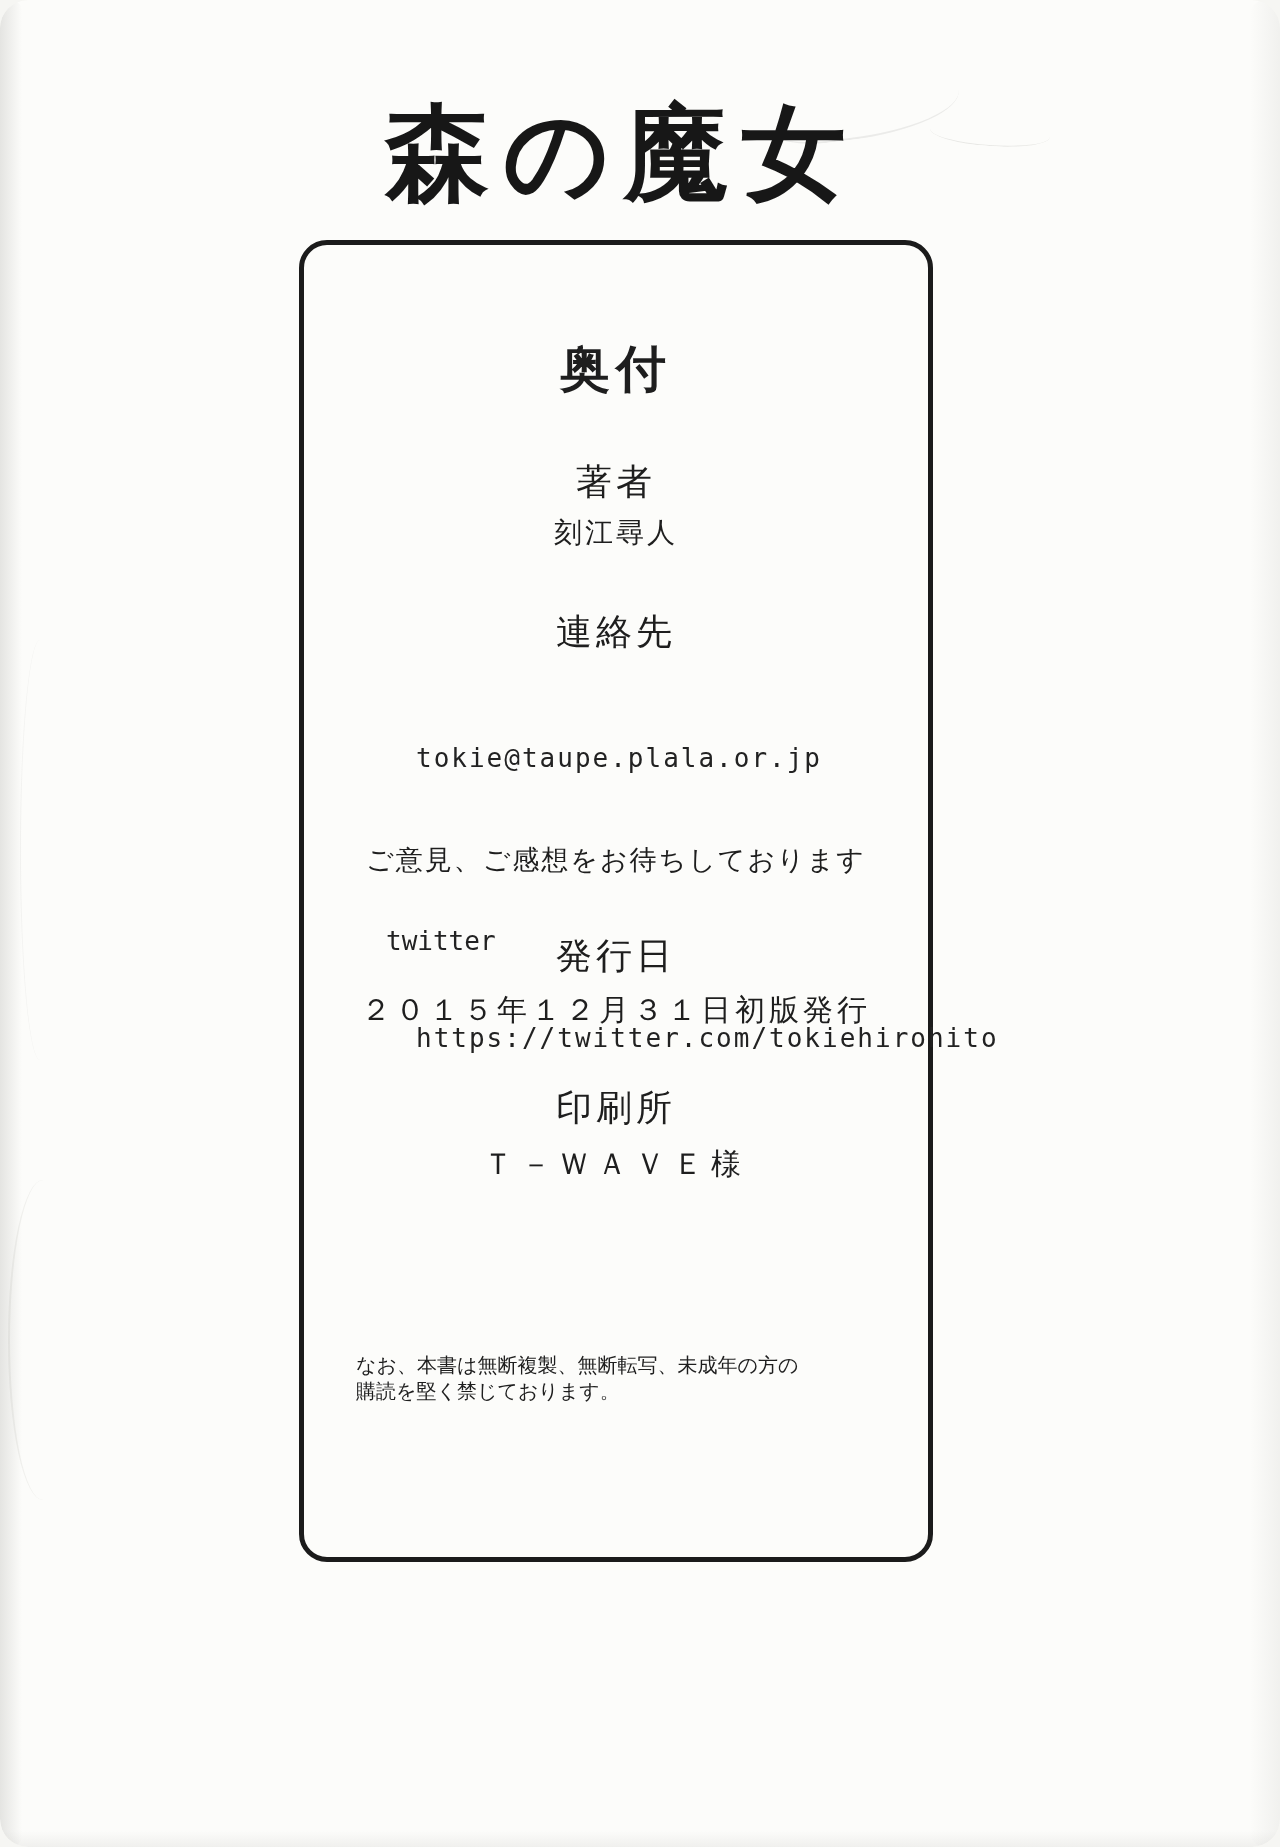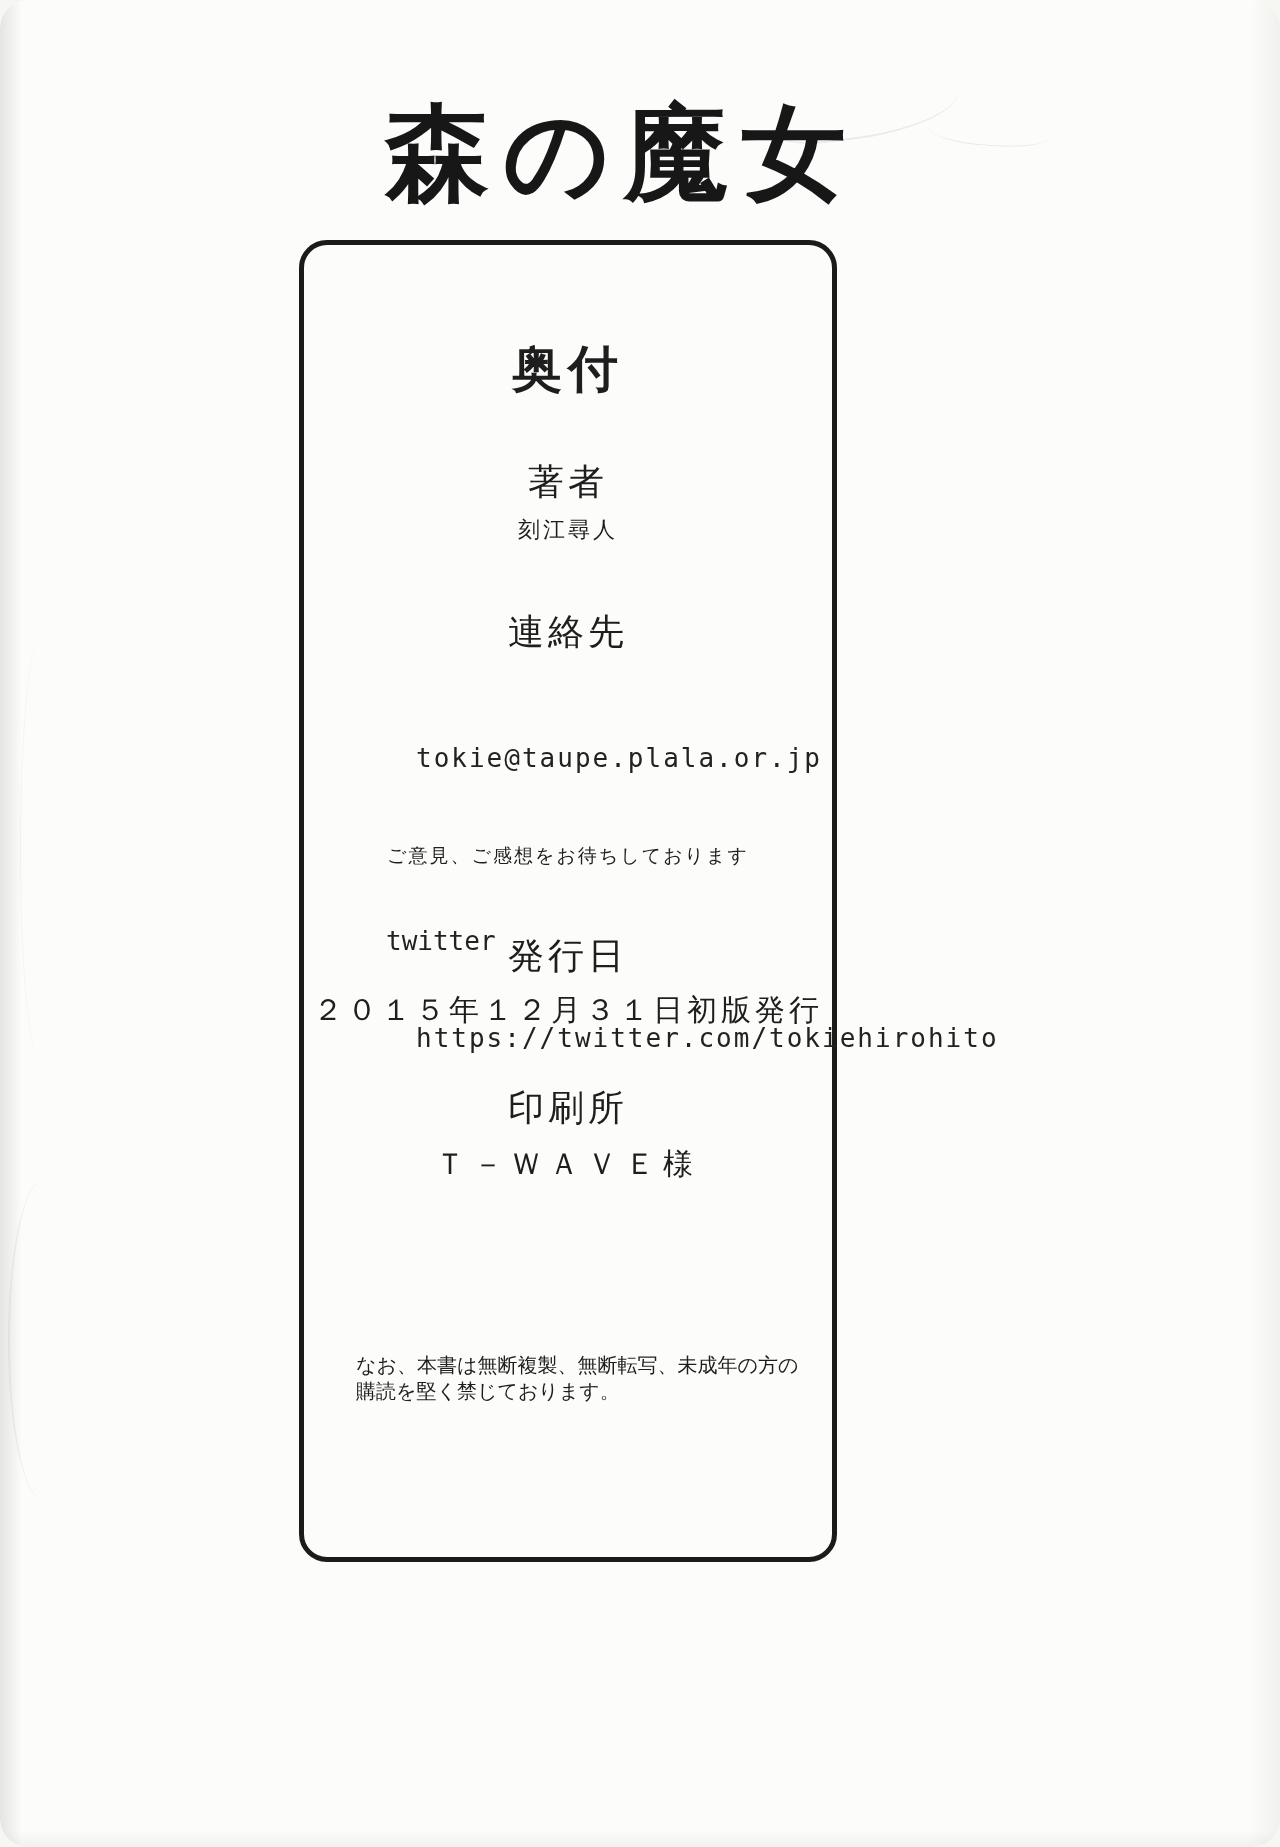--- a/index.html
+++ b/index.html
@@ -61,50 +61,50 @@
     font-weight: bold;
     letter-spacing: 14px;
     line-height: 1.1;
     color: #171717;
     white-space: nowrap;
   }
 
   .colophon-box {
     position: absolute;
     left: 299px; top: 240px;
-    width: 538px; height: 1322px;
+    width: 634px; height: 1322px;
     border: 5px solid #1b1b1b;
     background: transparent;
   }
   .cline {
     position: absolute; left: 0; width: 100%;
     text-align: center;
     line-height: 1.15;
     white-space: nowrap;
     color: #1e1e1e;
   }
   .colophon-heading { top: 96px;  font-size: 50px; letter-spacing: 6px; font-weight: 600; }
   .author-label     { top: 216px; font-size: 36px; letter-spacing: 4px; }
-  .author-name      { top: 272px; font-size: 22px; letter-spacing: 3px; }
+  .author-name      { top: 272px; font-size: 28px; letter-spacing: 3px; }
   .contact-label    { top: 366px; font-size: 36px; letter-spacing: 4px; }
 
   .contact-block {
     position: absolute; left: 82px; top: 432px;
     font-family: "DejaVu Sans Mono", "Liberation Mono", monospace;
     font-size: 26px;
     color: #222;
     line-height: 1.25;
     text-align: left;
     white-space: pre;
   }
   .contact-row { margin: 0; }
   .contact-value { padding-left: 30px; letter-spacing: 2px; }
   .contact-gap { height: 20px; }
 
-  .feedback-note    { top: 600px; font-size: 19px; letter-spacing: 2px; }
+  .feedback-note    { top: 600px; font-size: 27px; letter-spacing: 2px; }
   .pubdate-label    { top: 690px; font-size: 36px; letter-spacing: 4px; }
   .pubdate-value    { top: 748px; font-size: 30px; letter-spacing: 4px; }
   .printer-label    { top: 842px; font-size: 36px; letter-spacing: 4px; }
   .printer-name     { top: 902px; font-size: 30px; letter-spacing: 8px; }
 
   .disclaimer {
     position: absolute; left: 52px; top: 1108px; width: 575px;
     font-size: 20px;
     line-height: 1.28;
     text-align: left;

